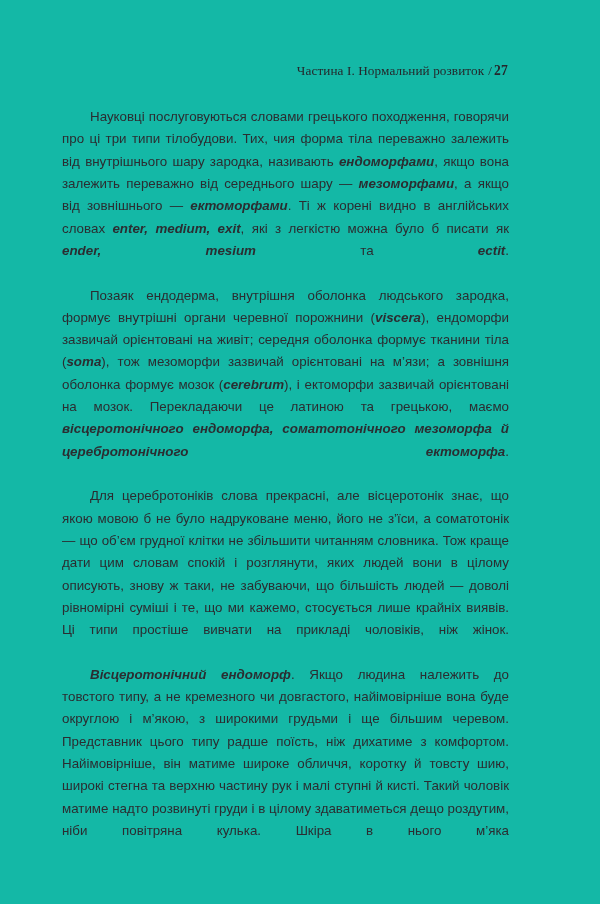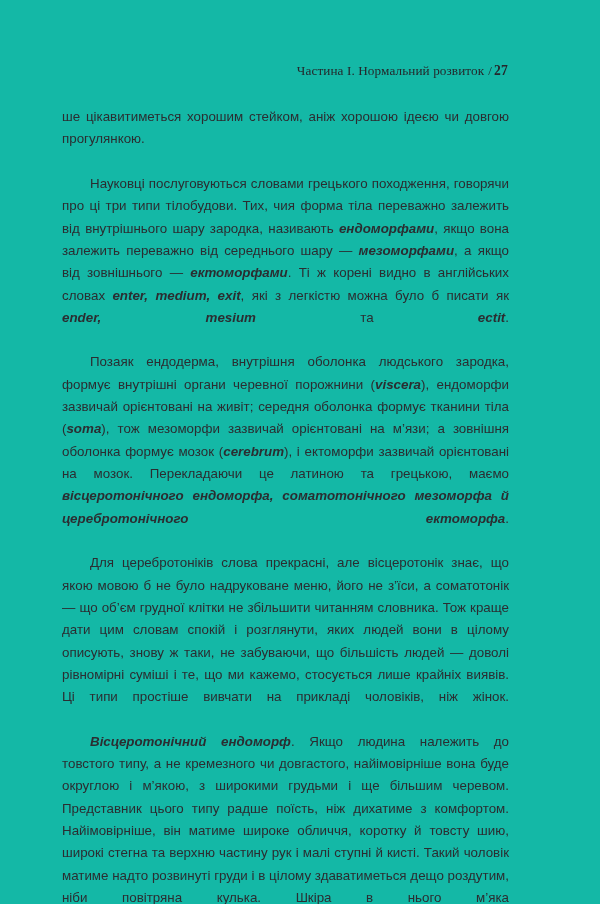--- a/index.html
+++ b/index.html
@@ -76,20 +76,19 @@
 </head>
 <body>
 
 <div class="page">
 
   <div class="running-head">
     <span>Частина I. Нормальний розвиток</span><span class="rh-sep">/</span><span class="rh-folio">27</span>
   </div>
 
   <div class="text-column">
-    <p class="para"><span>ше цікавитиметься хорошим стейком, аніж хорошою ідеєю чи довгою прогулянкою.</span></p>
     <p class="para indent"><span>Науковці послуговуються словами грецького походження, говорячи про ці три типи тілобудови. Тих, чия форма тіла переважно залежить від внутрішнього шару зародка, називають </span><i>ендоморфами</i><span>, якщо вона залежить переважно від середнього шару — </span><i>мезоморфами</i><span>, а якщо від зовнішнього — </span><i>ектоморфами</i><span>. Ті ж корені видно в англійських словах </span><i>enter, medium, exit</i><span>, які з легкістю можна було б писати як </span><i>ender, mesium</i><span> та </span><i>ectit</i><span>.</span></p>
     <p class="para indent"><span>Позаяк ендодерма, внутрішня оболонка людського зародка, формує внутрішні органи черевної порожнини (</span><i>viscera</i><span>), ендоморфи зазвичай орієнтовані на живіт; середня оболонка формує тканини тіла (</span><i>soma</i><span>), тож мезоморфи зазвичай орієнтовані на м’язи; а зовнішня оболонка формує мозок (</span><i>cerebrum</i><span>), і ектоморфи зазвичай орієнтовані на мозок. Перекладаючи це латиною та грецькою, маємо </span><i>вісцеротонічного ендоморфа, соматотонічного мезоморфа й церебротонічного ектоморфа</i><span>.</span></p>
     <p class="para indent"><span>Для церебротоніків слова прекрасні, але вісцеротонік знає, що якою мовою б не було надруковане меню, його не з’їси, а соматотонік — що об’єм грудної клітки не збільшити читанням словника. Тож краще дати цим словам спокій і розглянути, яких людей вони в цілому описують, знову ж таки, не забуваючи, що більшість людей — доволі рівномірні суміші і те, що ми кажемо, стосується лише крайніх виявів. Ці типи простіше вивчати на прикладі чоловіків, ніж жінок.</span></p>
     <p class="para indent"><i>Вісцеротонічний ендоморф</i><span>. Якщо людина належить до товстого типу, а не кремезного чи довгастого, найімовірніше вона буде округлою і м’якою, з широкими грудьми і ще більшим черевом. Представник цього типу радше поїсть, ніж дихатиме з комфортом. Найімовірніше, він матиме широке обличчя, коротку й товсту шию, широкі стегна та верхню частину рук і малі ступні й кисті. Такий чоловік матиме надто розвинуті груди і в цілому здаватиметься дещо роздутим, ніби повітряна кулька. Шкіра в нього м’яка</span></p>
   </div>
 
 </div>
 
 </body></html>

